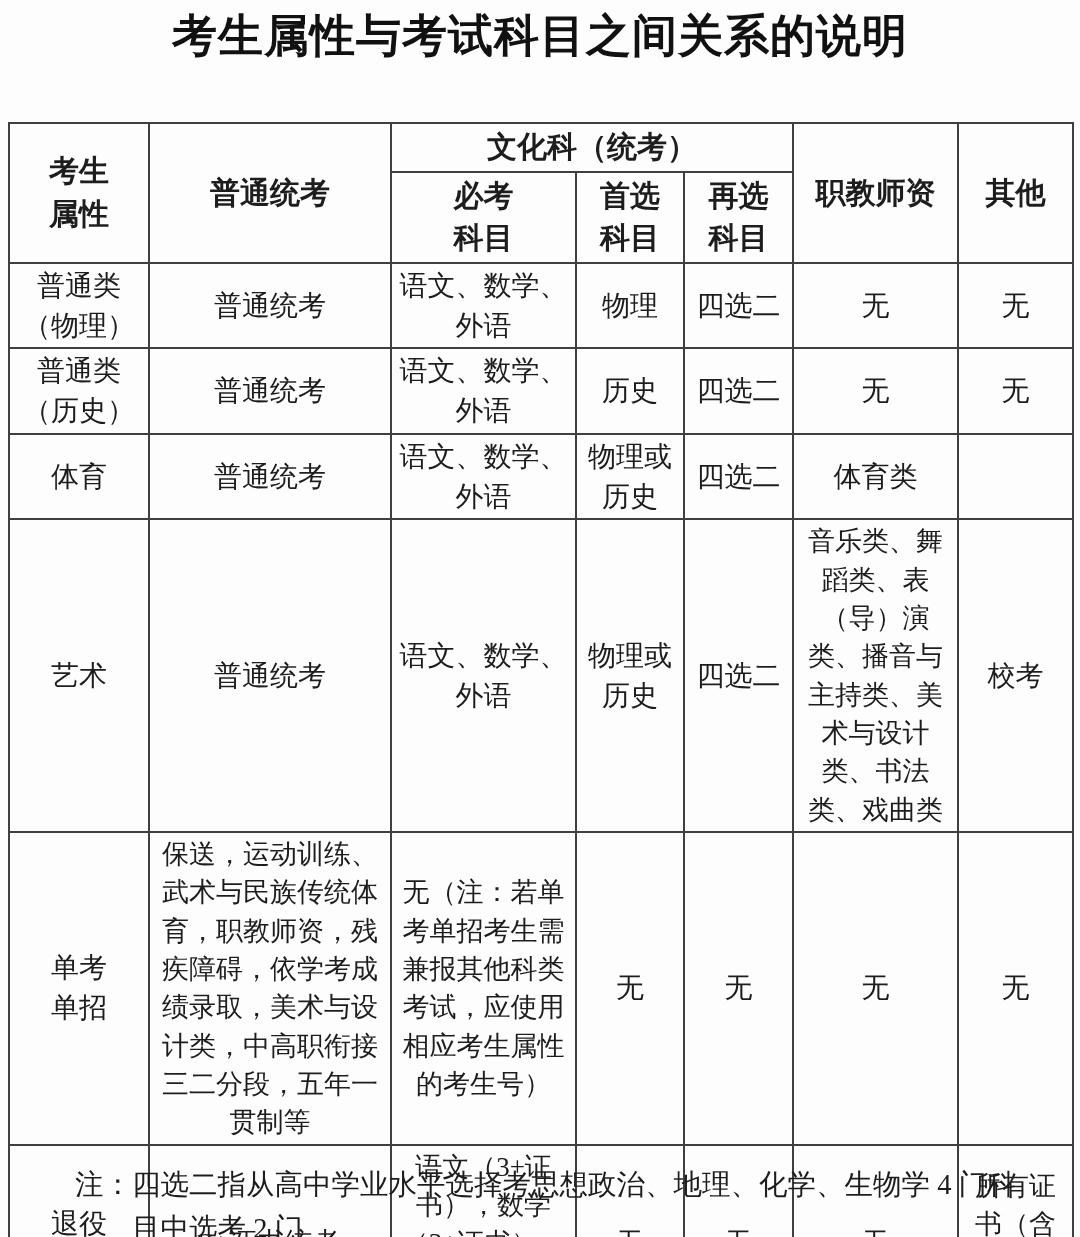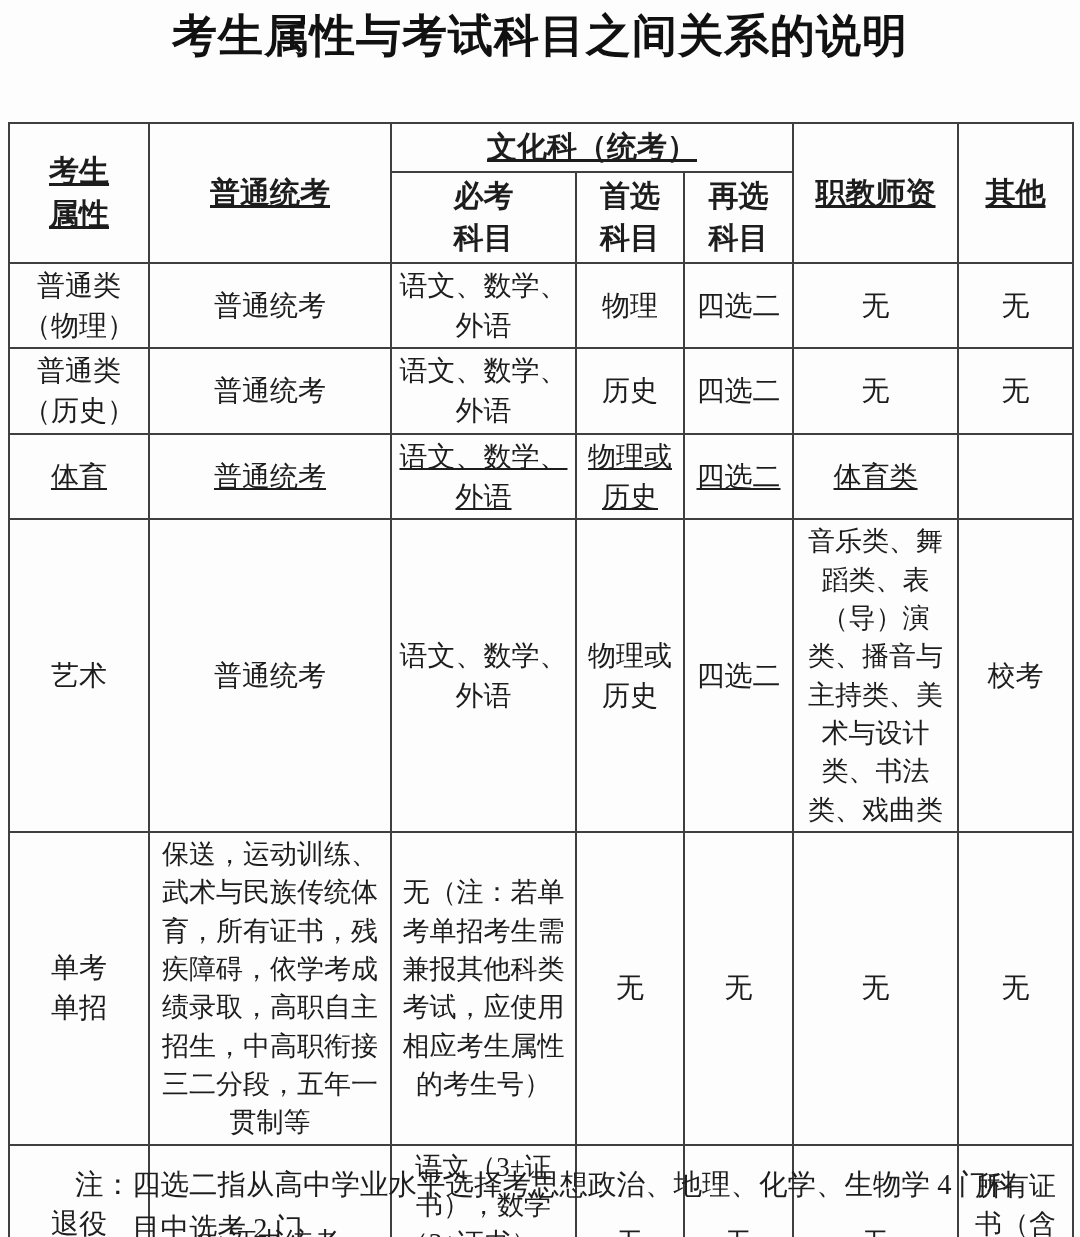--- a/index.html
+++ b/index.html
@@ -47,25 +47,25 @@
     padding: 2px 4px;
     line-height: 1.42;
     overflow: hidden;
   }
   table.rel-table th {
     font-family: "Liberation Sans", "DejaVu Sans", sans-serif;
     font-weight: 600;
     font-size: 30px;
     white-space: pre-line;
   }
-  tr.hrow1 { height: 39px; text-decoration: underline; }
+  tr.hrow1 { height: 39px; }
   tr.hrow2 { height: 75px; }
   tbody tr:nth-child(1) { height: 82px; }
   tbody tr:nth-child(2) { height: 73px; }
-  tbody tr:nth-child(3) { height: 77px; text-decoration: underline; }
+  tbody tr:nth-child(3) { height: 77px; }
   tbody tr:nth-child(4) { height: 202px; }
   tbody tr:nth-child(5) { height: 218px; }
   tbody tr:nth-child(6) { height: 134px; }
   tbody tr:nth-child(7) { height: 136px; }
   td.pre  { white-space: pre-line; }
   td.left {
     text-align: left;
     white-space: pre-line;
     padding-left: 11px;
     padding-right: 6px;
@@ -165,21 +165,21 @@
 外语</td>
         <td class="pre">物理或
 历史</td>
         <td>四选二</td>
         <td class="just">音乐类、舞蹈类、表（导）演类、播音与主持类、美术与设计类、书法类、戏曲类</td>
         <td>校考</td>
       </tr>
       <tr>
         <td class="pre">单考
 单招</td>
-        <td class="just">保送，运动训练、武术与民族传统体育，所有证书，残疾障碍，依学考成绩录取，高职自主招生，中高职衔接三二分段，五年一贯制等</td>
+        <td class="just">保送，运动训练、武术与民族传统体育，职教师资，残疾障碍，依学考成绩录取，美术与设计类，中高职衔接三二分段，五年一贯制等</td>
         <td class="just">无（注：若单考单招考生需兼报其他科类考试，应使用相应考生属性的考生号）</td>
         <td>无</td>
         <td>无</td>
         <td>无</td>
         <td>无</td>
       </tr>
       <tr>
         <td class="pre">退役
 士兵</td>
         <td>3+证书统考</td>

